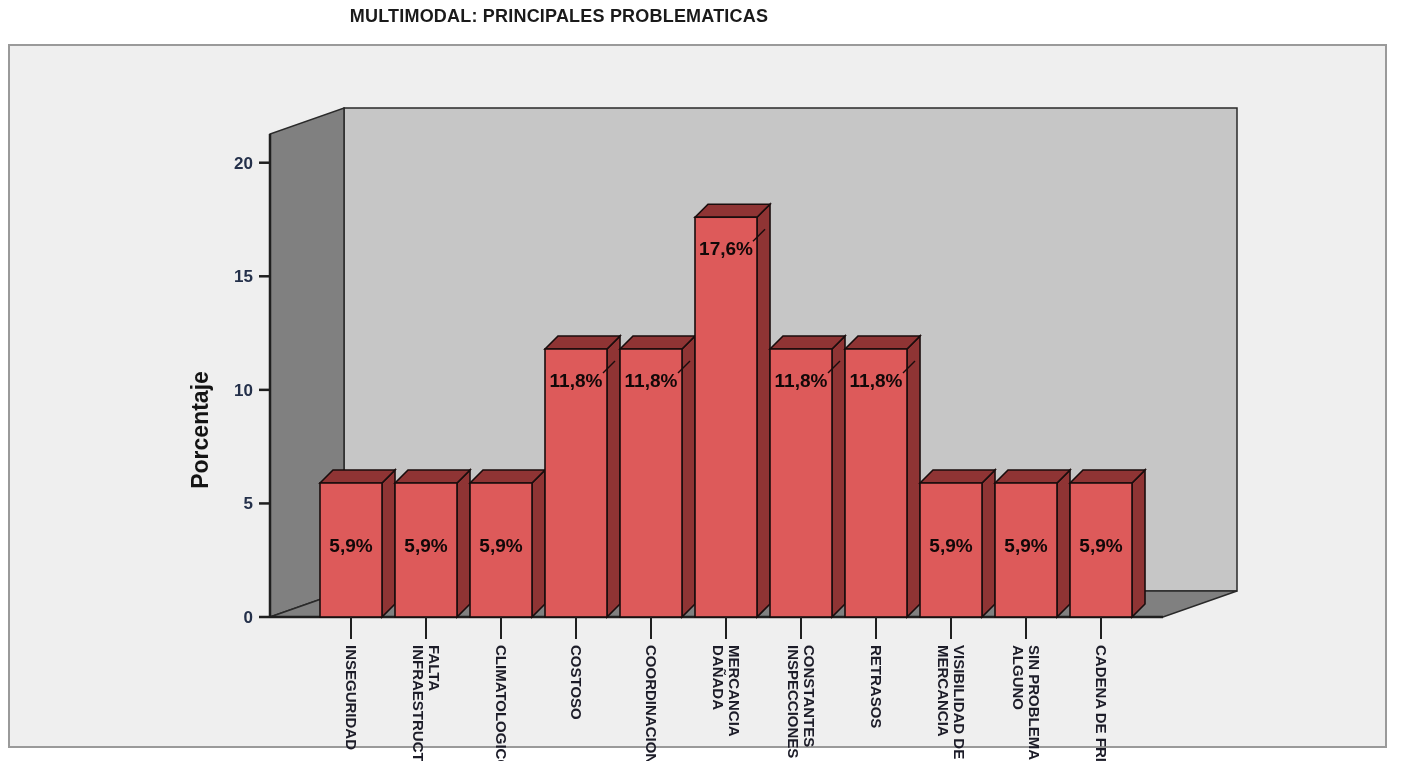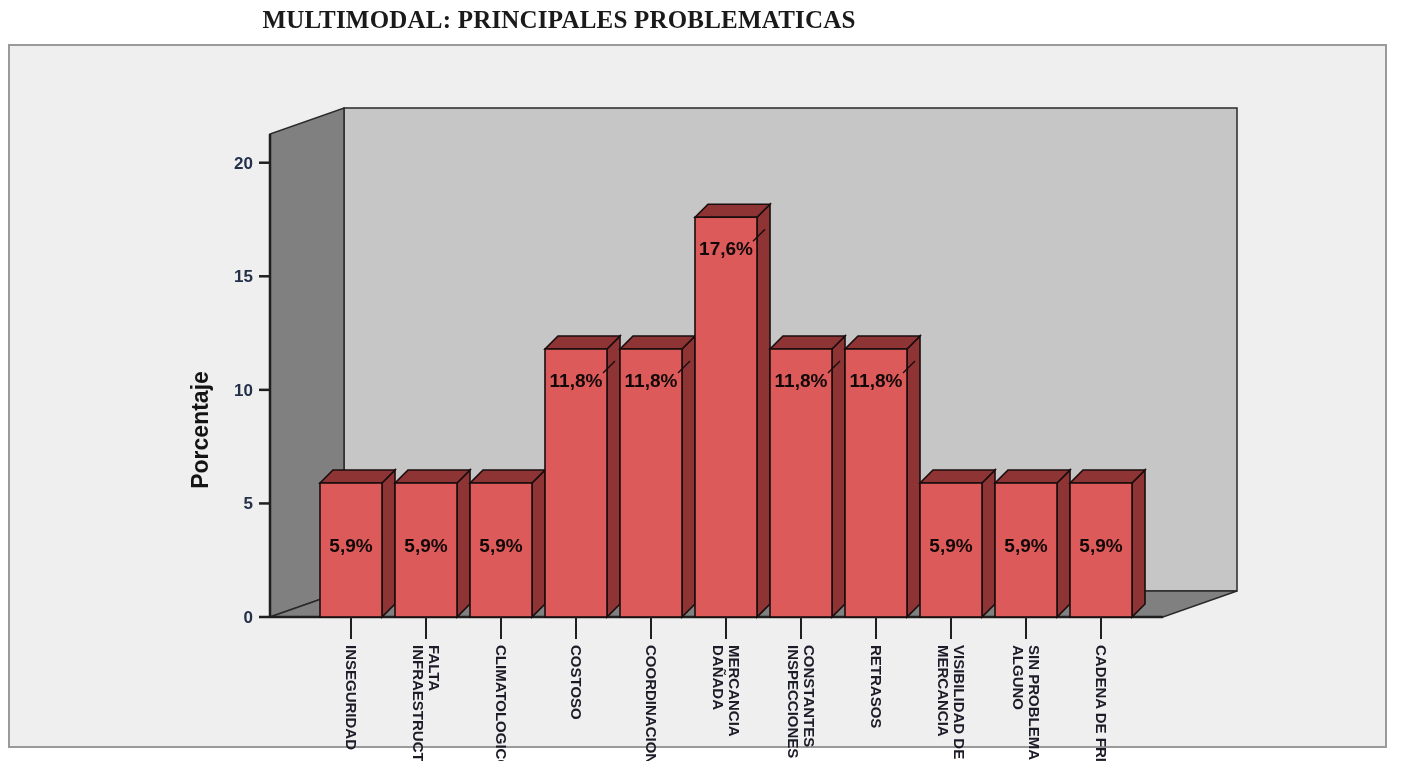--- a/index.html
+++ b/index.html
@@ -18,25 +18,25 @@
     width: 1401px;
     height: 761px;
     background: #ffffff;
   }
   #chart-title {
     position: absolute;
     left: 0;
     top: 6px;
     width: 1118px;
     text-align: center;
-    font-size: 25px;
+    font-size: 18px;
     font-weight: bold;
     color: #1a1a1a;
     letter-spacing: 0.2px;
-    font-family: Liberation Serif, serif;
+    font-family: Liberation Sans, sans-serif;
   }
   #outer-frame {
     position: absolute;
     left: 8px;
     top: 44px;
     width: 1379px;
     height: 704px;
     background: #efefef;
     border: 2px solid #9a9a9a;
     box-sizing: border-box;

